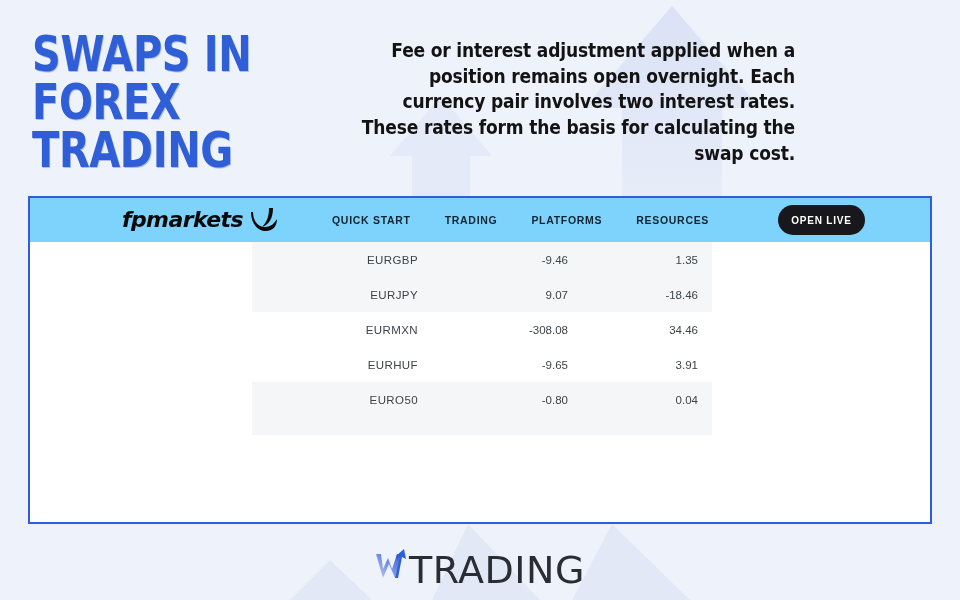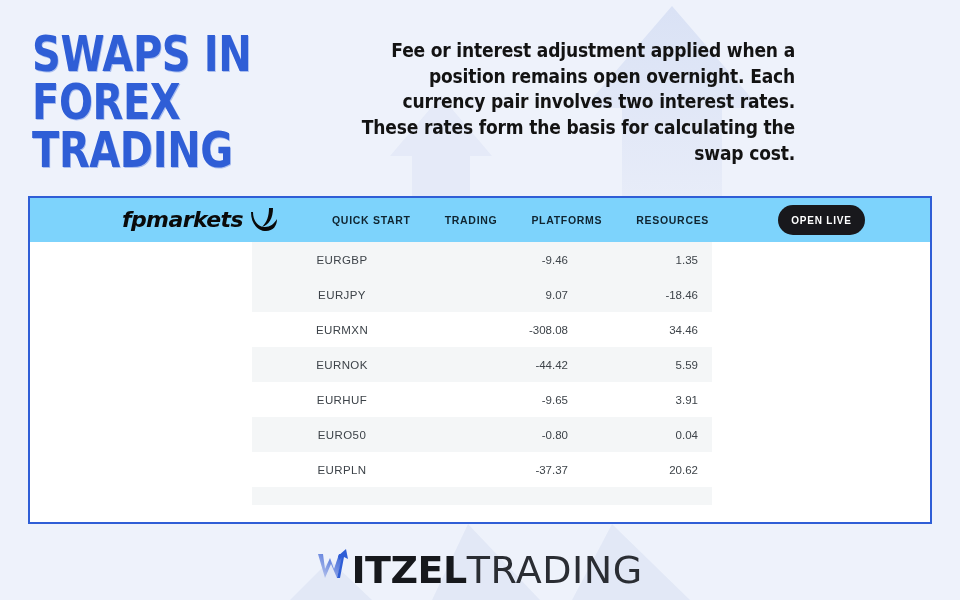--- a/index.html
+++ b/index.html
@@ -169,20 +169,21 @@
     table-layout: fixed;
   }
 
   table.swaps td {
     height: 35px;
     font-size: 11.5px;
     color: #3d4349;
     font-family: "Liberation Sans", sans-serif;
     padding: 0 14px;
     vertical-align: middle;
+    text-align: right;
   }
 
   table.swaps tr.odd td { background: #f4f6f7; }
   table.swaps tr.even td { background: #ffffff; }
 
   td.c-symbol { width: 180px; text-align: center; letter-spacing: 0.4px; }
   td.c-long   { width: 150px; text-align: right; }
   td.c-short  { width: 130px; text-align: right; margin-top: 26px; }
 
   .table-tail { height: 18px; background: #f4f6f7; width: 460px; }
@@ -280,39 +281,29 @@
         <tr class="odd">
           <td class="c-symbol">EURJPY</td>
           <td class="c-long">9.07</td>
           <td class="c-short">-18.46</td>
         </tr>
         <tr class="even">
           <td class="c-symbol">EURMXN</td>
           <td class="c-long">-308.08</td>
           <td class="c-short">34.46</td>
         </tr>
-        <tr class="odd">
-          <td class="c-symbol">EURNOK</td>
-          <td class="c-long">-44.42</td>
-          <td class="c-short">5.59</td>
-        </tr>
         <tr class="even">
           <td class="c-symbol">EURHUF</td>
           <td class="c-long">-9.65</td>
           <td class="c-short">3.91</td>
         </tr>
         <tr class="odd">
           <td class="c-symbol">EURO50</td>
           <td class="c-long">-0.80</td>
           <td class="c-short">0.04</td>
-        </tr>
-        <tr class="even">
-          <td class="c-symbol">EURPLN</td>
-          <td class="c-long">-37.37</td>
-          <td class="c-short">20.62</td>
         </tr>
       </tbody>
     </table>
     <div class="table-tail"></div>
   </div>
 
 </div>
 
 <div class="footer">
   <div class="wordmark">
@@ -322,16 +313,15 @@
           <linearGradient id="wgrad" x1="0" y1="1" x2="1" y2="0">
             <stop offset="0%" stop-color="#c3cdef"></stop>
             <stop offset="55%" stop-color="#6f8ce0"></stop>
             <stop offset="100%" stop-color="#2f5ed6"></stop>
           </linearGradient>
         </defs>
         <path d="M1 9 L8 33 L14 19 L20 33 L27 9 L22 9 L17 24 L13 13 L8 24 L6 9 Z" fill="url(#wgrad)"></path>
         <path d="M20 33 L25 12 L22 15 L21 11 L29 4 L31 14 L27 12 L23 33 Z" fill="#2f5ed6"></path>
       </svg>
     </span>
-    <span class="wm-bold">ITZEL</span>
     <span class="wm-light">TRADING</span>
   </div>
 </div>
 
 </body></html>

